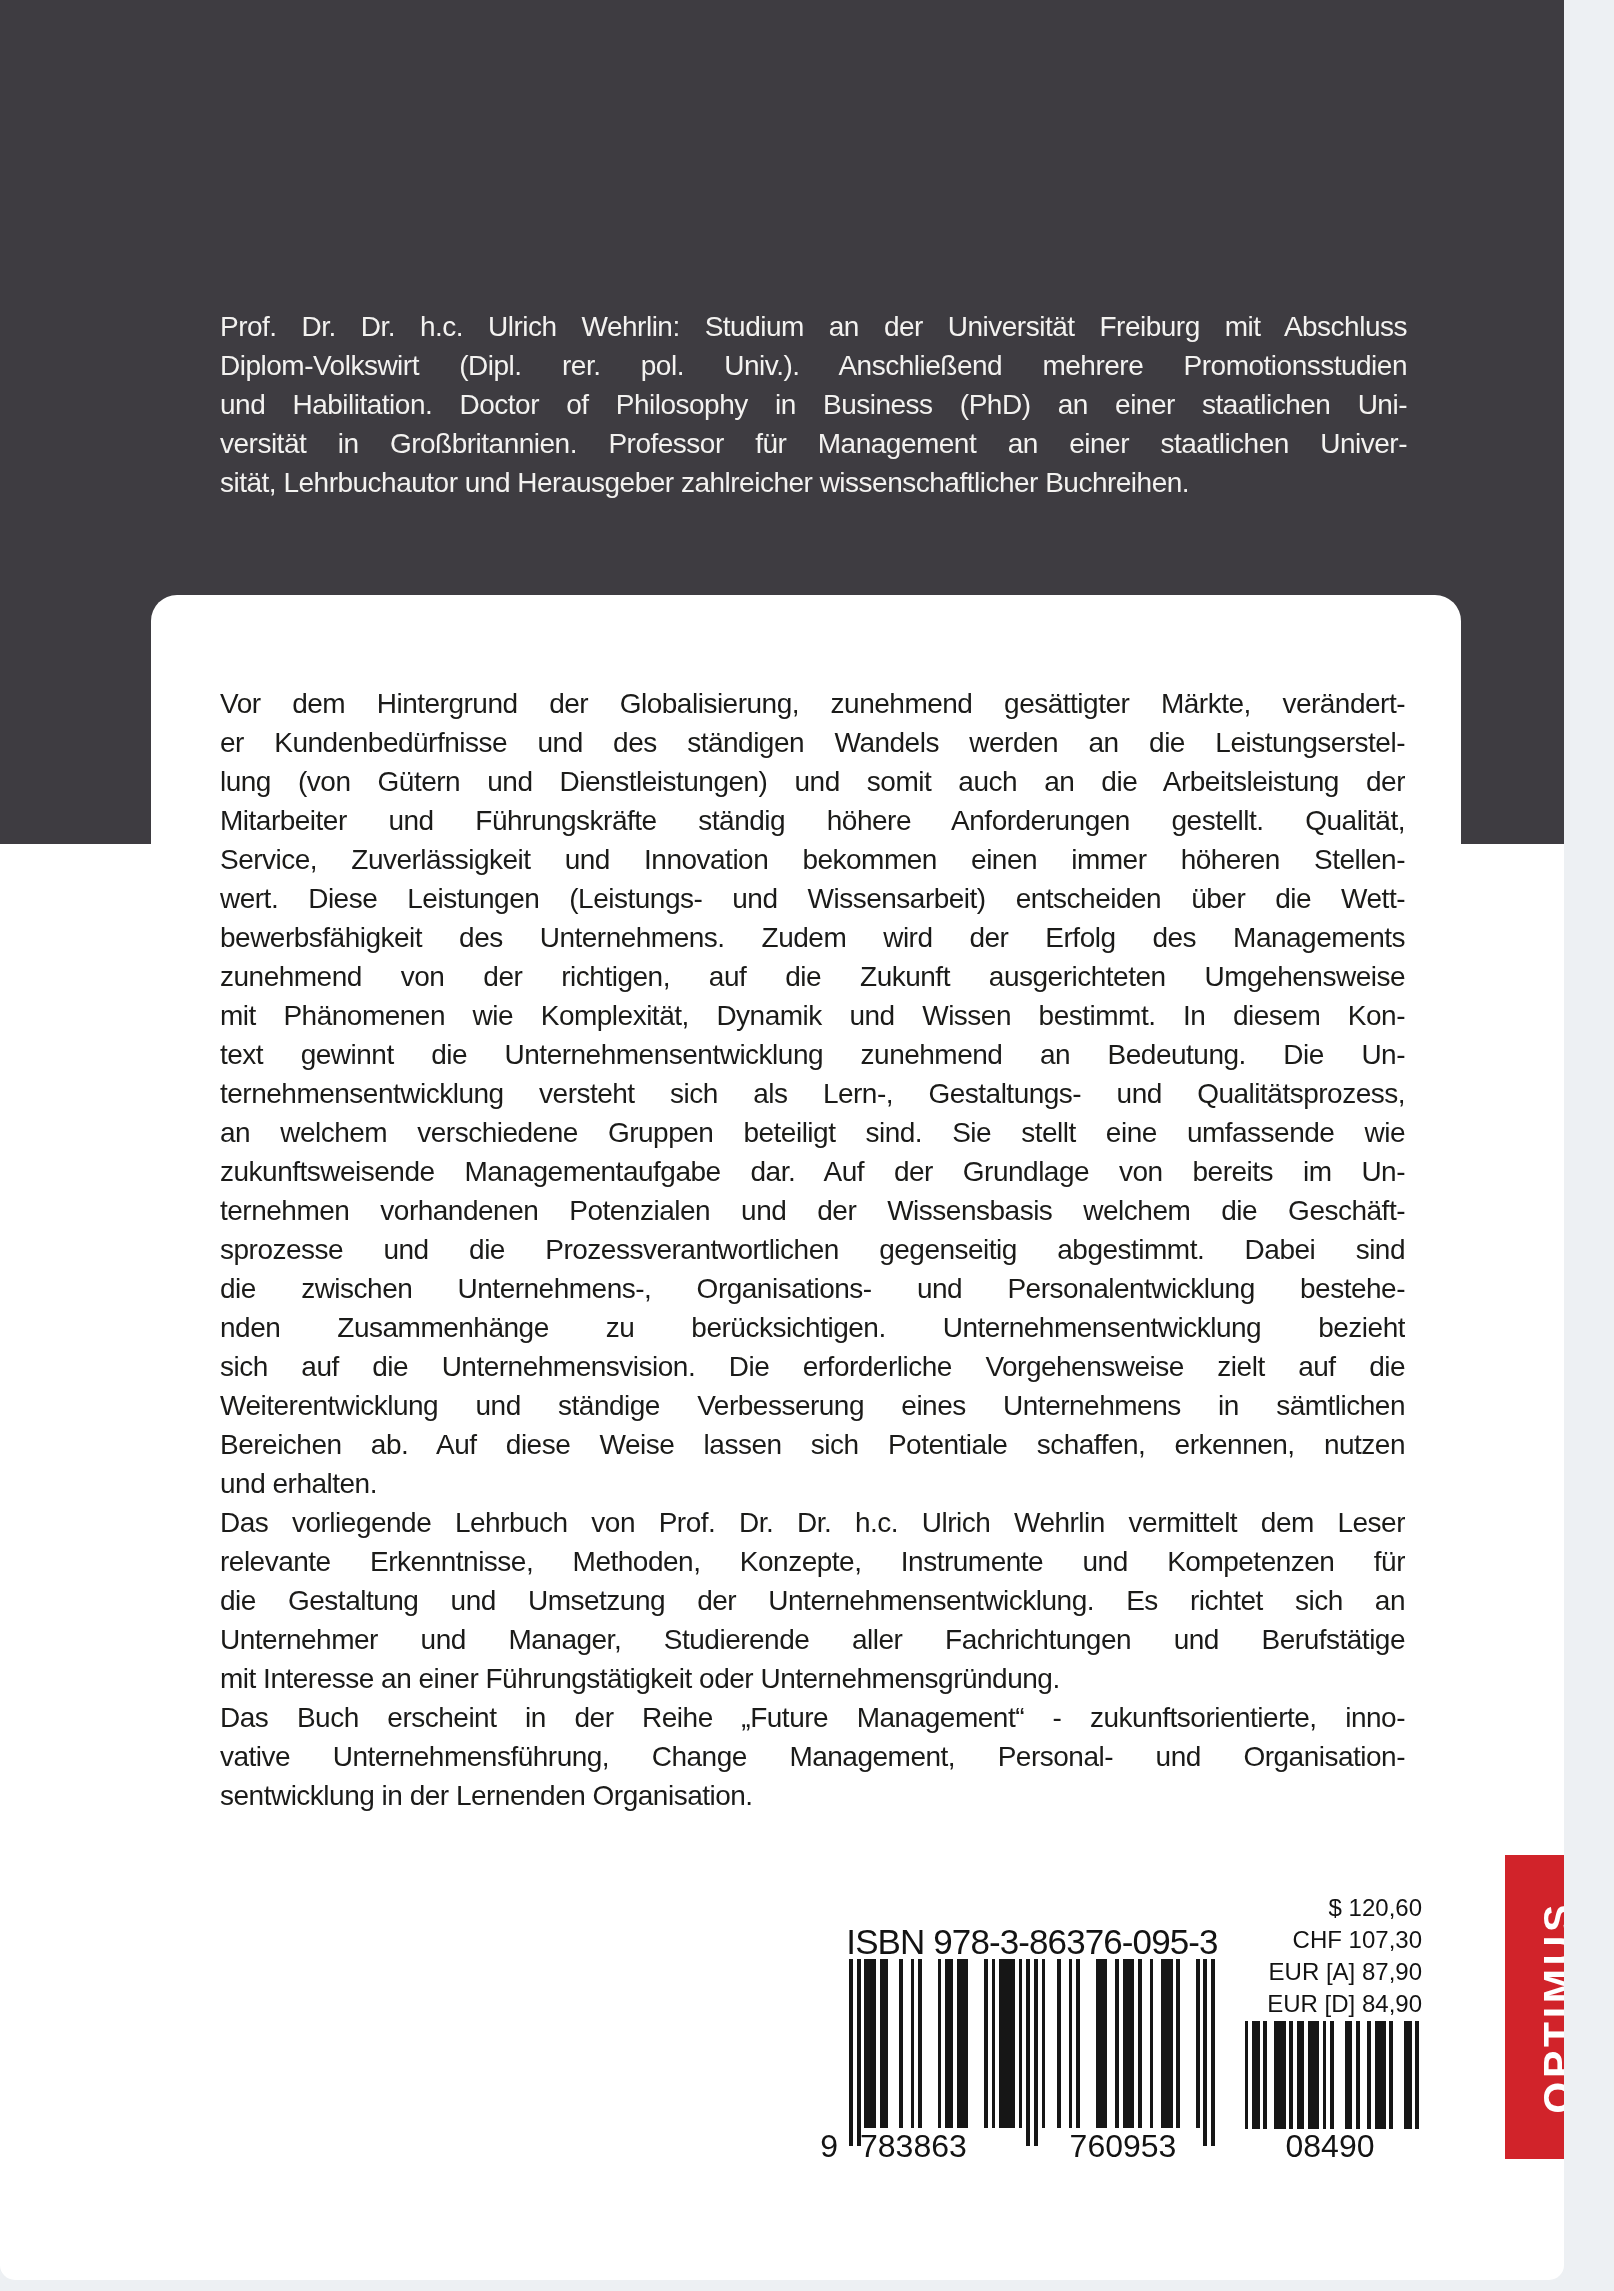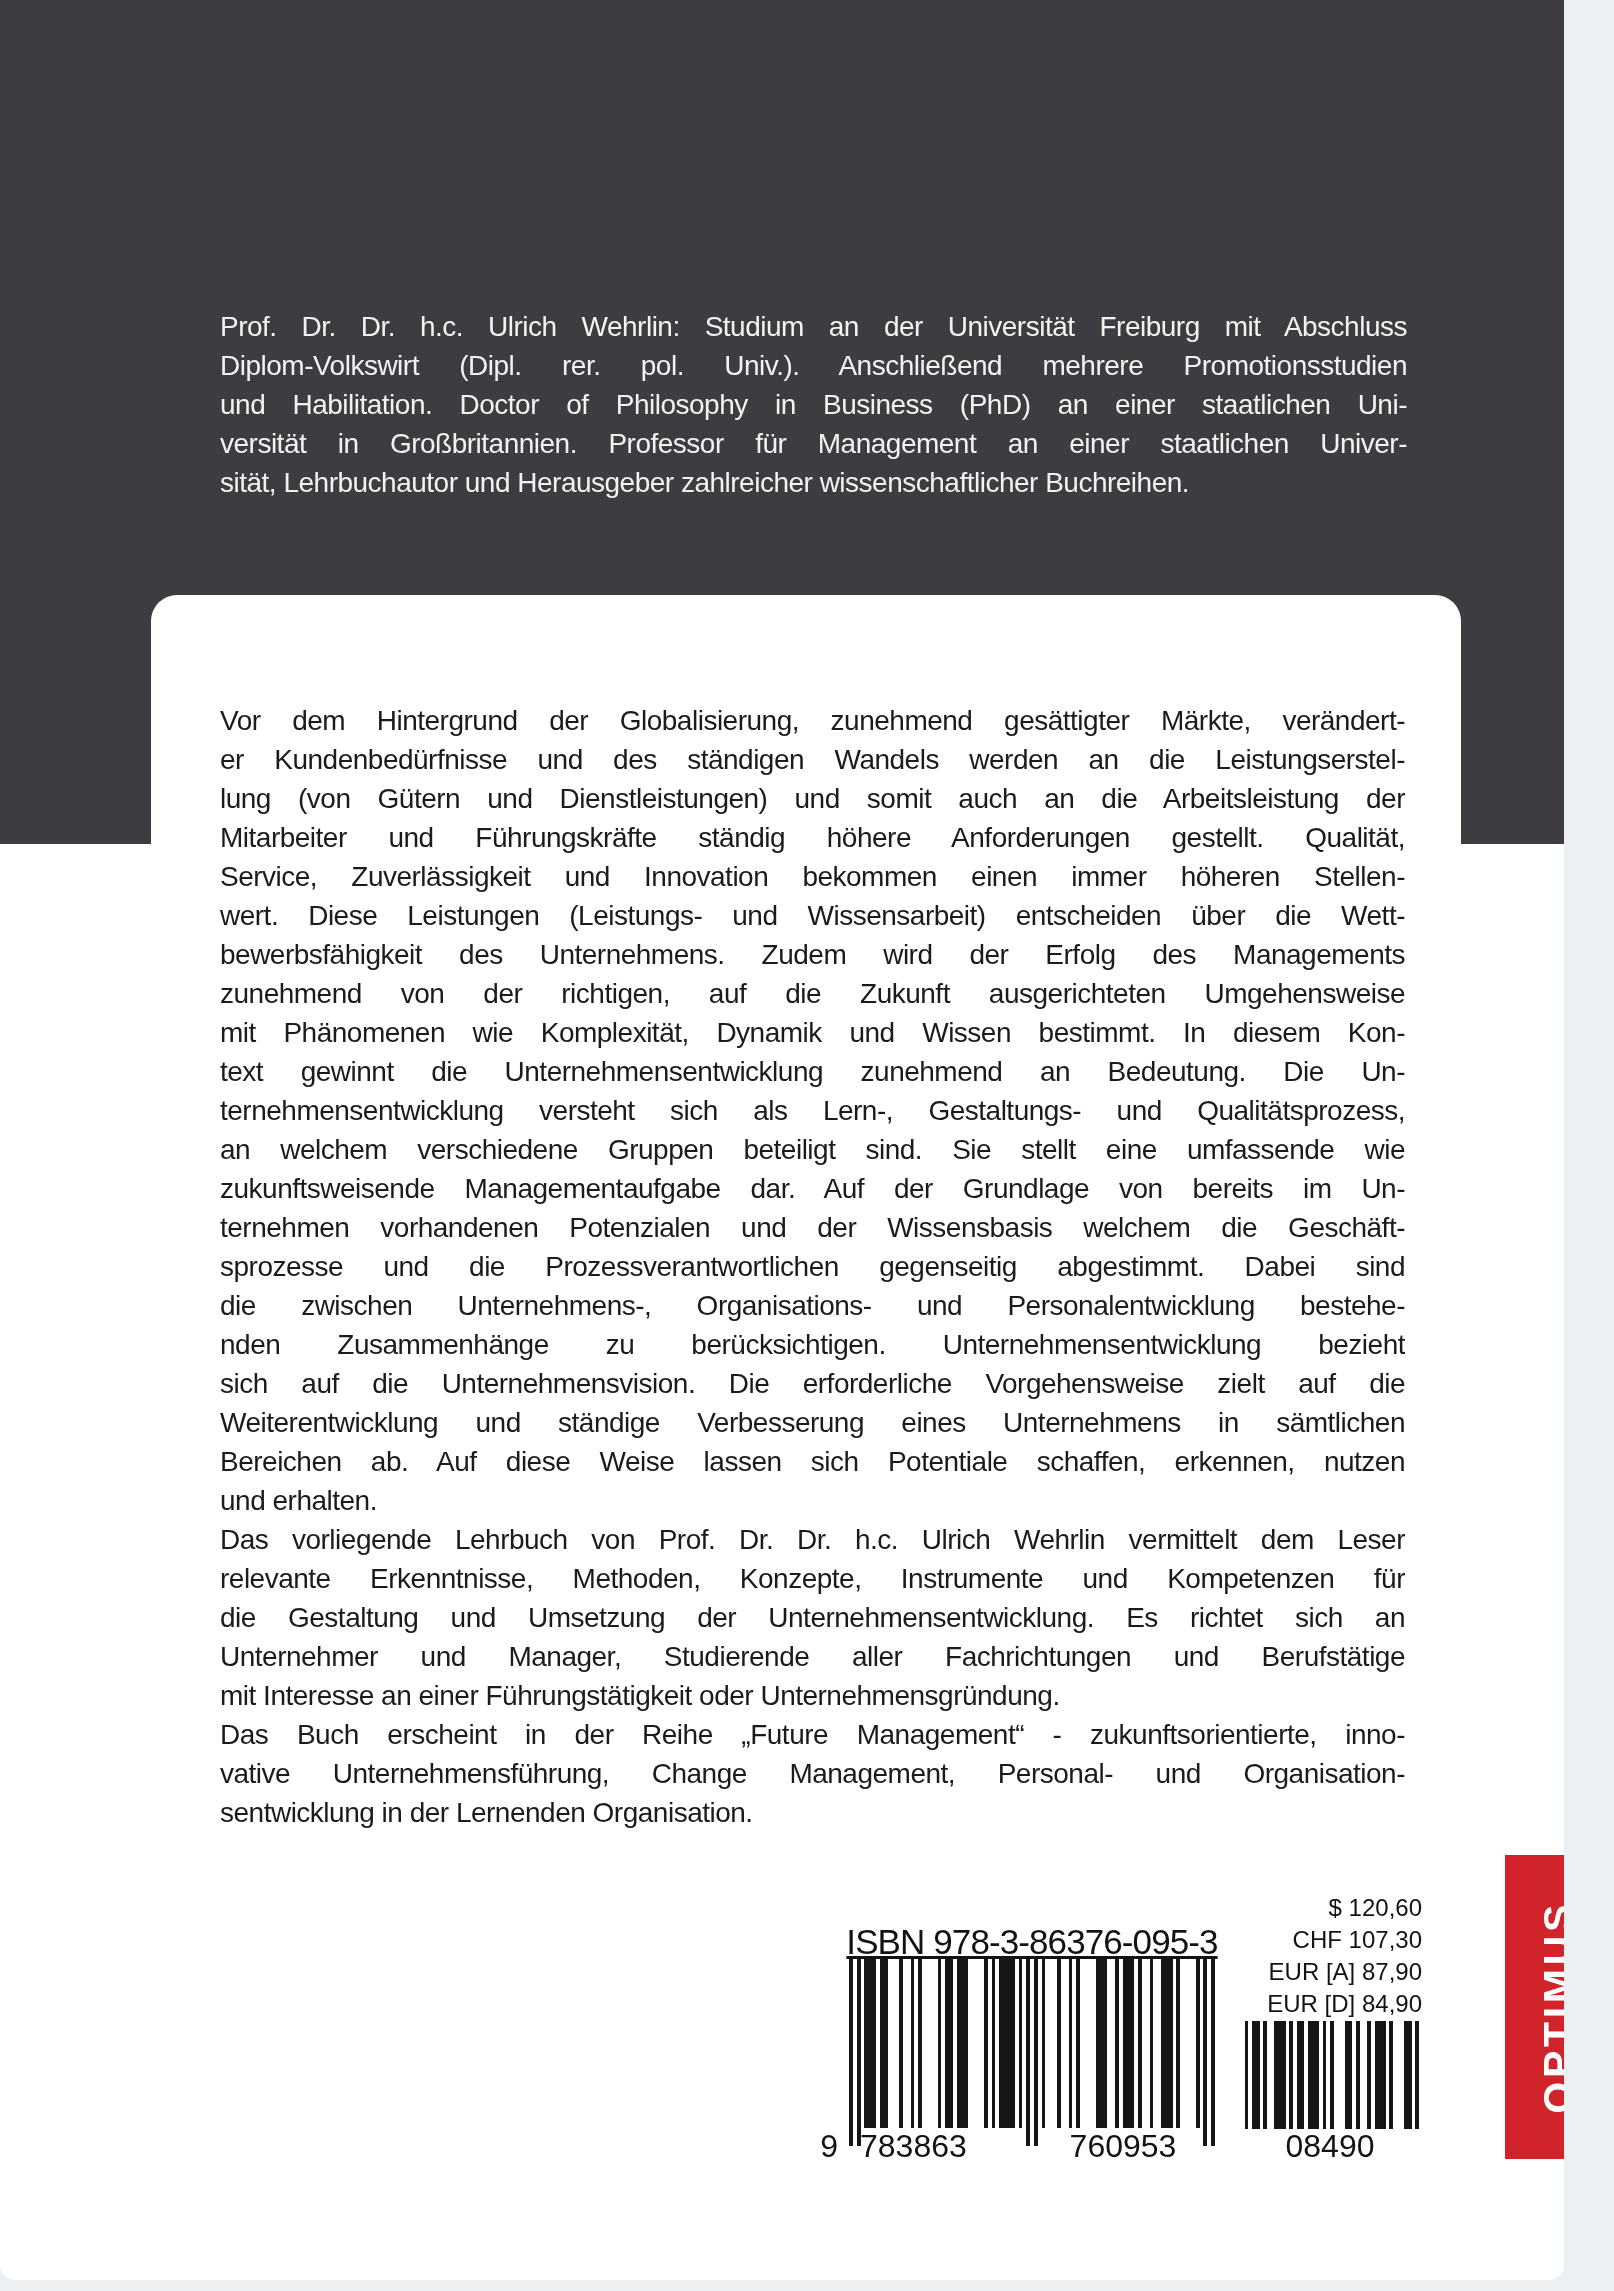--- a/index.html
+++ b/index.html
@@ -48,41 +48,39 @@
   }
   .book-description {
     position: absolute;
     left: 220px;
     top: 684px;
     width: 1185px;
     color: #1b1b19;
     font-size: 28px;
     letter-spacing: -0.5px;
     line-height: 39px;
-    margin-top: 17px;
   }
   .jline {
     text-align: justify;
     text-align-last: justify;
     overflow: hidden;
     white-space: normal;
   }
   .jline.pend {
     text-align-last: left;
   }
   .isbn-label {
     position: absolute;
     left: 837px;
     top: 1922px;
     width: 390px;
     text-align: center;
     font-size: 35px;
     letter-spacing: -0.9px;
     color: #131313;
-    text-decoration: underline;
   }
   .ean13-svg {
     position: absolute;
     left: 849px;
     top: 1959px;
     width: 366px;
     height: 187px;
   }
   .addon-svg {
     position: absolute;

